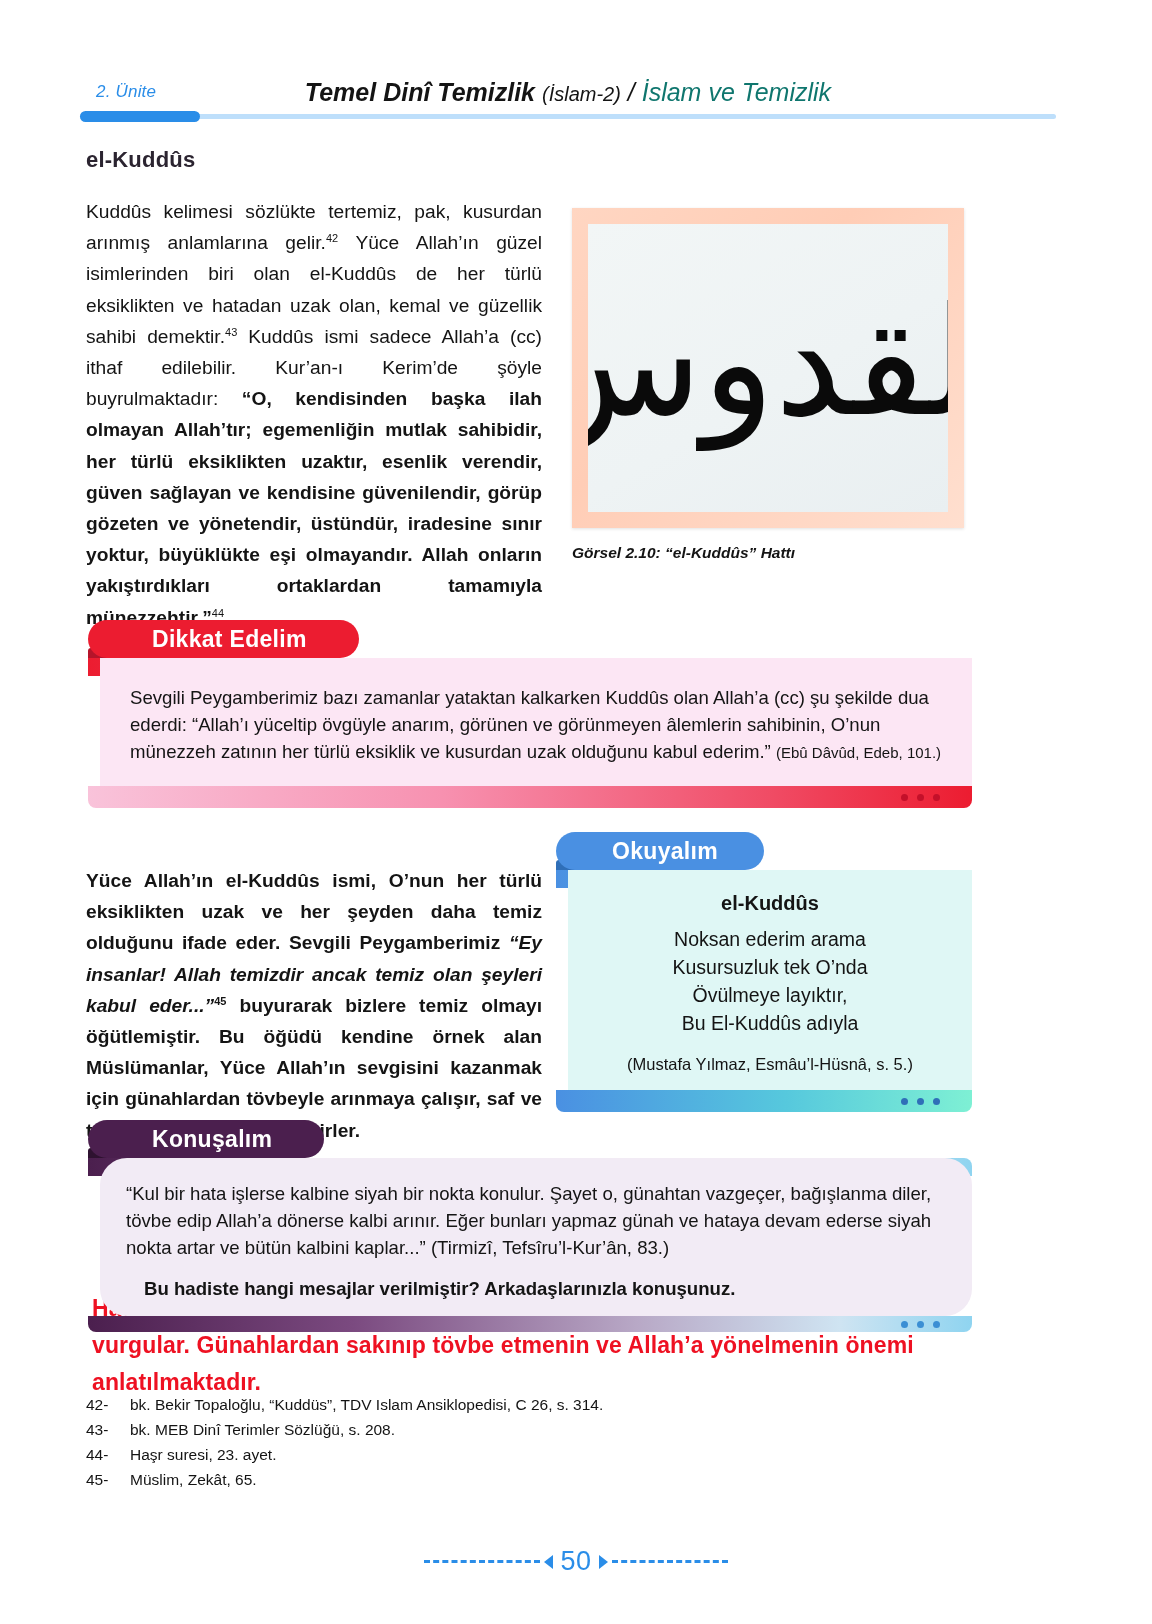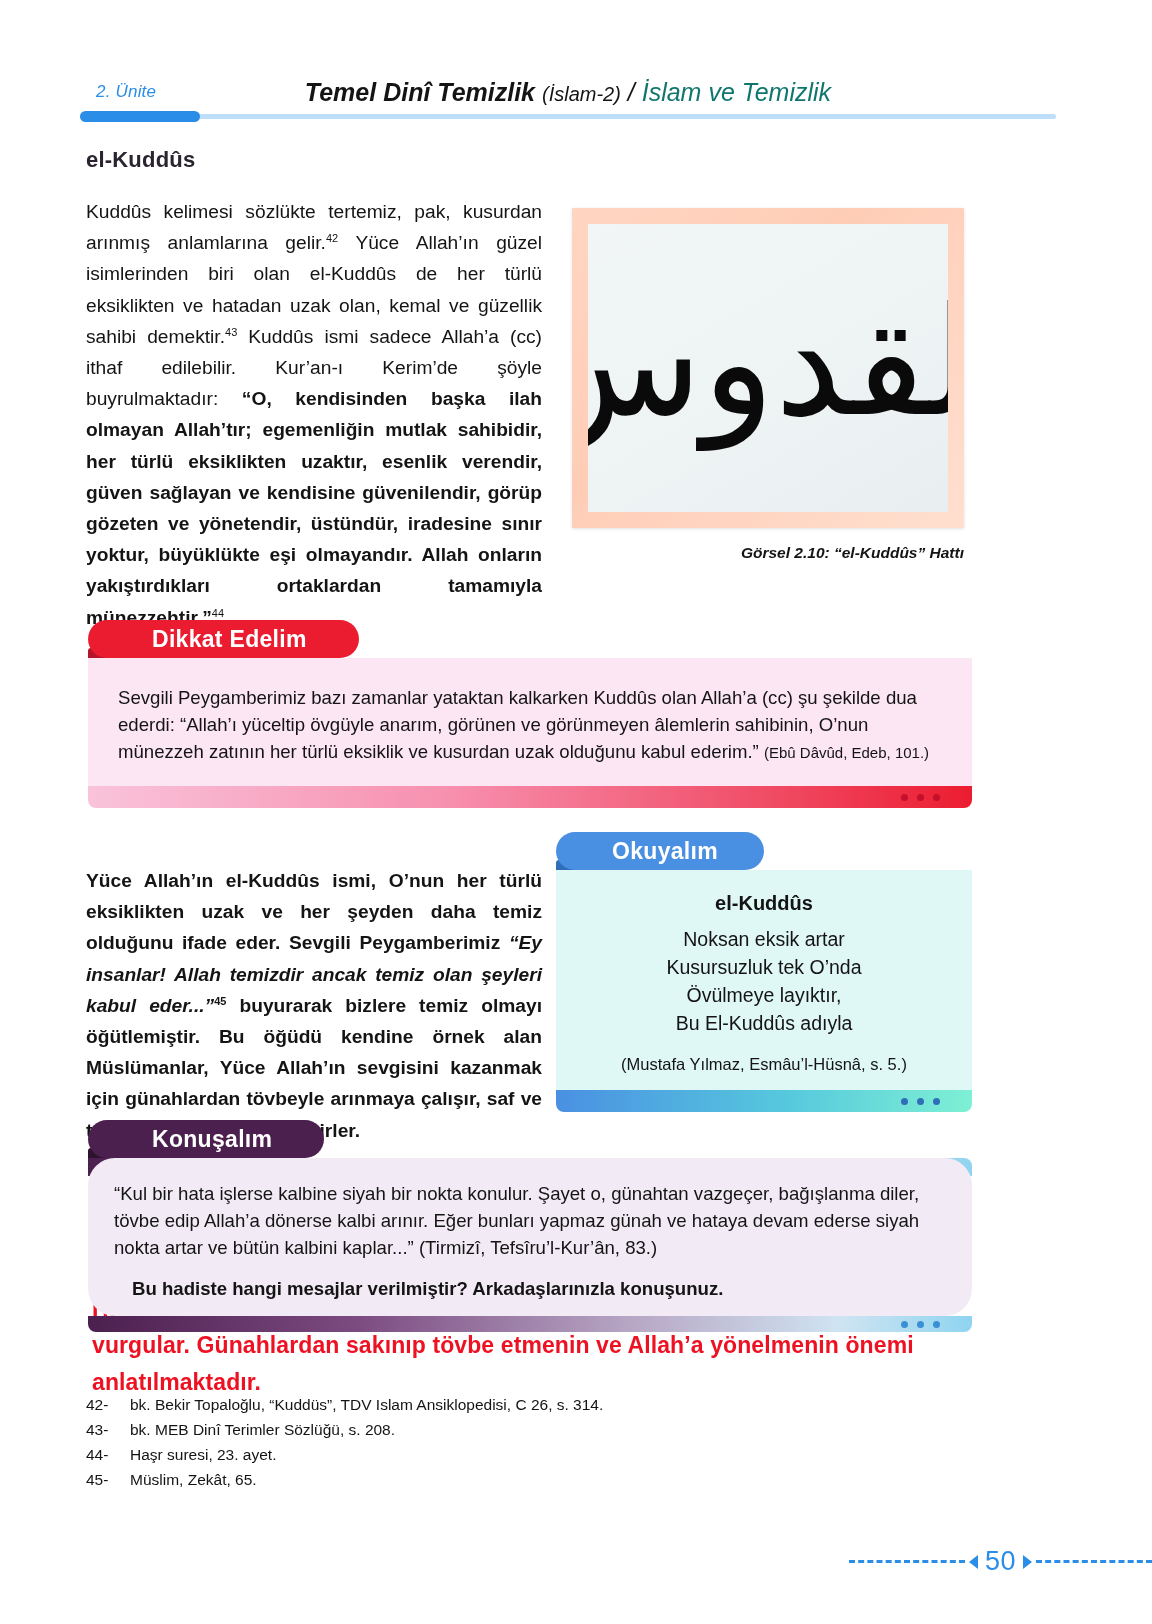--- a/index.html
+++ b/index.html
@@ -77,21 +77,21 @@
     display: flex; align-items: center; justify-content: center;
   }
   .calligraphy {
     font-family: "DejaVu Sans", sans-serif;
     font-size: 150px; line-height: 1;
     color: #0a0a0a; direction: rtl;
     transform: translateY(-6px);
   }
   .figure-caption {
     position: absolute; left: 572px; top: 544px; width: 392px;
-    text-align: right; font-size: 15.5px; font-style: italic;
+    text-align: left; font-size: 15.5px; font-style: italic;
     font-weight: 700; color: #141414;
   }
 
   
   .act-box { position: absolute; }
   .act-tab {
     position: relative; height: 38px; z-index: 3;
     display: inline-block; padding: 0 52px 0 30px;
     border-radius: 0 22px 22px 0;
     color: #fff; font-size: 23px; font-weight: 600;
@@ -108,20 +108,21 @@
     position: absolute; left: 0; top: 28px; width: 26px; height: 26px;
     border-radius: 3px 0 0 3px; z-index: 1;
   }
   .act-stripe {
     position: absolute; left: 0; top: 38px; width: 100%; height: 18px;
     z-index: 2;
   }
   .act-body {
     position: relative; z-index: 2;
     padding: 26px 30px 20px 30px;
+    margin-left: 12px;
   }
   .act-footer {
     position: relative; height: 22px; z-index: 2;
     display: flex; align-items: center; justify-content: flex-end;
     padding-right: 32px; gap: 9px;
   }
   .dot { width: 7px; height: 7px; border-radius: 50%; }
 
   
   #box-dikkat { left: 88px; top: 620px; width: 884px; }
@@ -202,21 +203,21 @@
   .footnotes {
     position: absolute; left: 86px; top: 1392px; width: 880px;
     font-size: 15.5px; line-height: 25px; color: #141414;
   }
   .fn-row { display: flex; gap: 12px; }
   .fn-num { width: 32px; flex: 0 0 32px; }
 
   
   .pagefoot {
     position: absolute; left: 0; top: 1546px; width: 1152px;
-    display: flex; align-items: center; justify-content: flex-end; gap: 4px;
+    display: flex; align-items: center; justify-content: center; gap: 4px;
   }
   .dash-line {
     width: 116px; height: 0;
     border-top: 3px dashed #2a8de8;
   }
   .tri-left {
     width: 0; height: 0;
     border-top: 7px solid transparent; border-bottom: 7px solid transparent;
     border-right: 9px solid #2a8de8;
   }
@@ -275,21 +276,21 @@
     <span class="dot"></span>
   </div>
 </div>
 
 <div class="act-box" id="box-okuyalim">
   <div class="act-notch"></div>
   <div class="act-tab">Okuyalım</div>
   <div class="act-stripe"></div>
   <div class="act-body">
     <div class="poem-title">el-Kuddûs</div>
-    <div class="poem-line">Noksan eksik artar</div>
+    <div class="poem-line">Noksan ederim arama</div>
     <div class="poem-line">Kusursuzluk tek O’nda</div>
     <div class="poem-line">Övülmeye layıktır,</div>
     <div class="poem-line">Bu El-Kuddûs adıyla</div>
     <div class="poem-src">(Mustafa Yılmaz, Esmâu’l-Hüsnâ, s. 5.)</div>
   </div>
   <div class="act-footer">
     <span class="dot"></span>
     <span class="dot"></span>
     <span class="dot"></span>
   </div>

